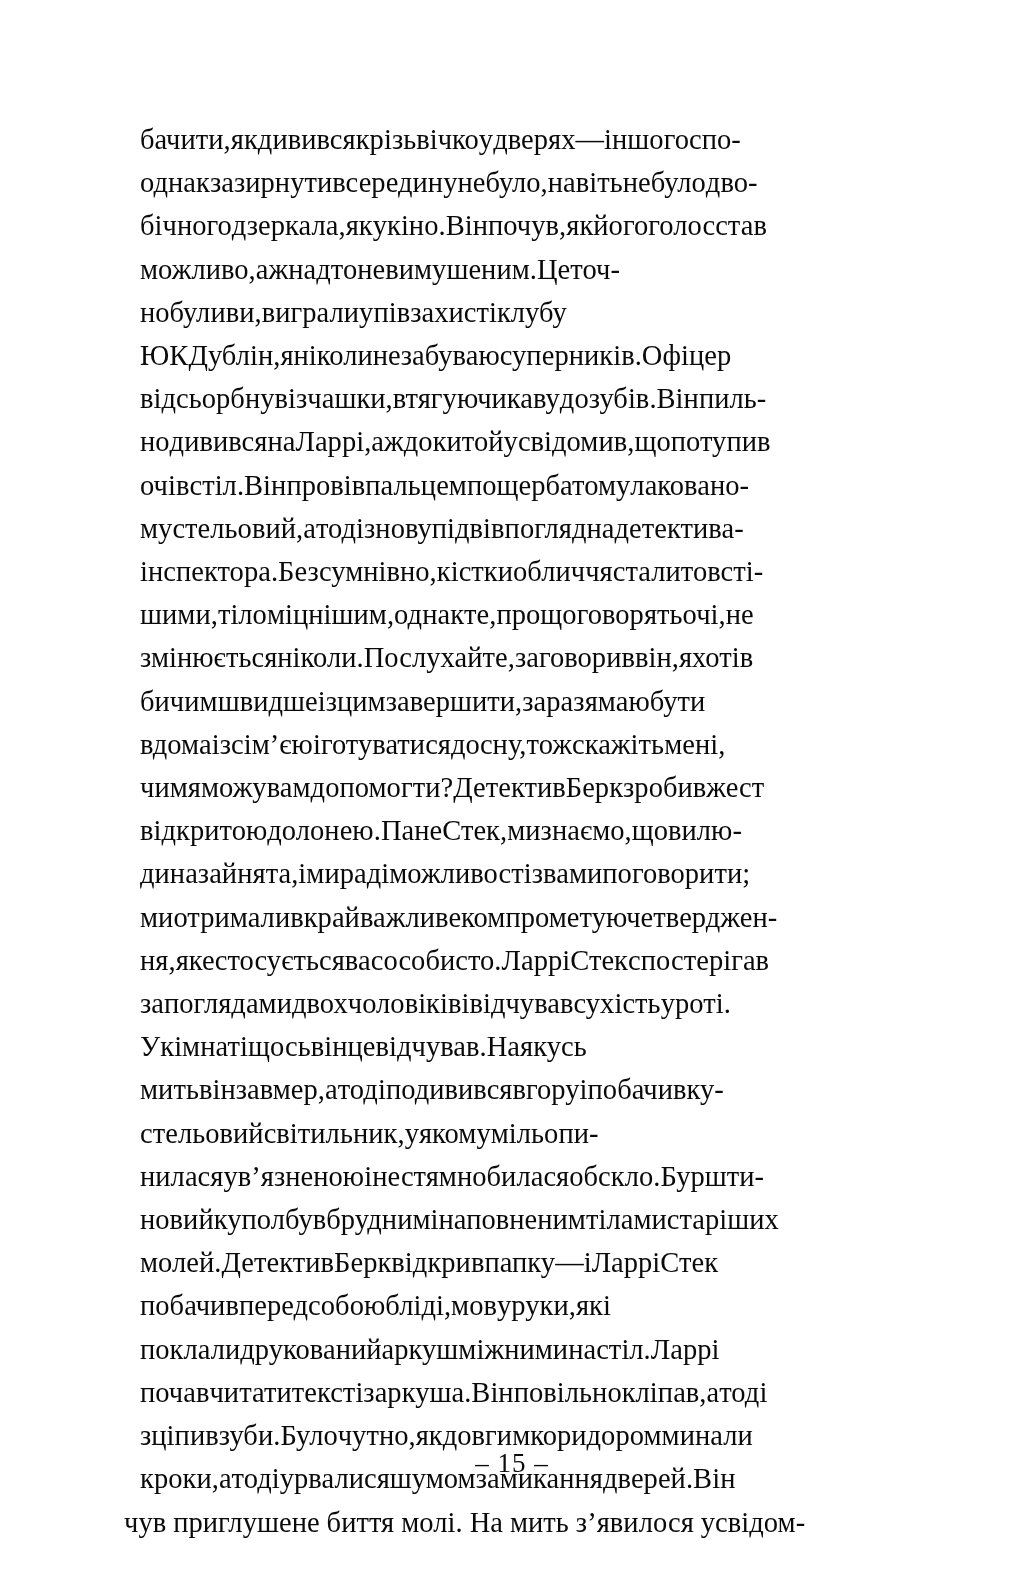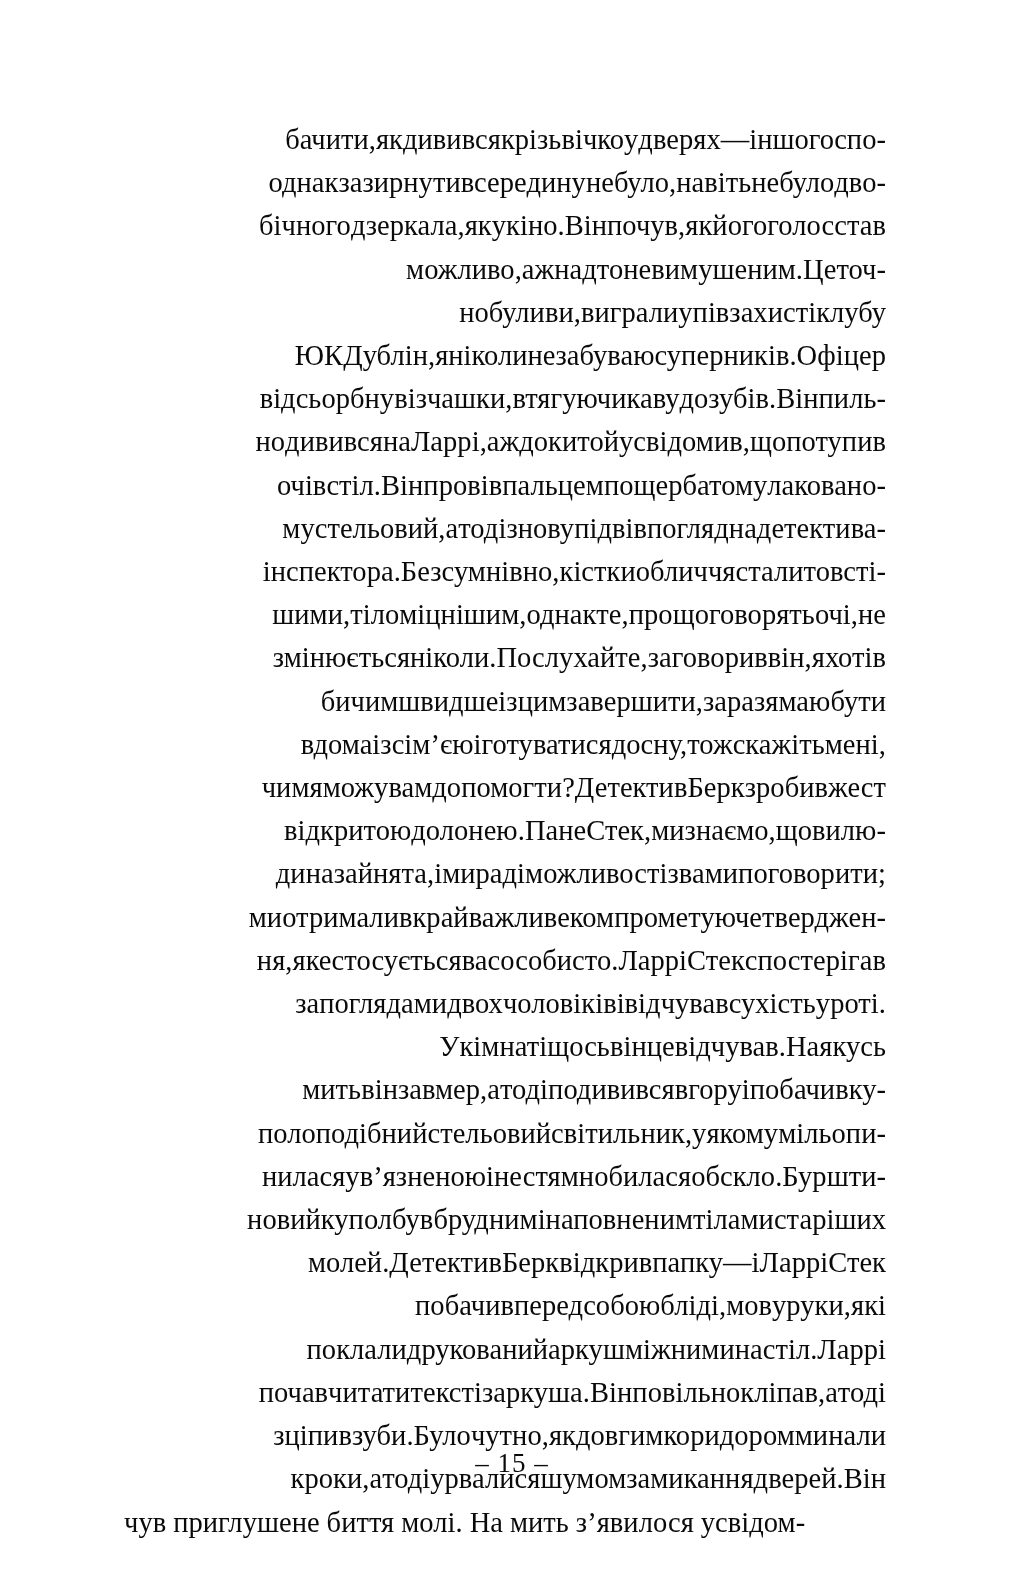--- a/index.html
+++ b/index.html
@@ -36,21 +36,21 @@
     margin: 0;
     text-indent: 0;
   }
   
   .line {
     display: block;
     white-space: nowrap;
   }
   .line.justified {
     display: flex;
-    justify-content: flex-end;
+    justify-content: flex-start;
     margin-left: 16px;
   }
   .line.justified > span {
     white-space: pre;
   }
   .line.last {
     display: block;
   }
   .folio {
     position: absolute;
@@ -310,21 +310,20 @@
           <span>завмер,</span>
           <span>а</span>
           <span>тоді</span>
           <span>подивився</span>
           <span>вгору</span>
           <span>і</span>
           <span>побачив</span>
           <span>ку-</span>
         </span>
         <span class="line justified">
-          <span>полоподібний</span>
           <span>стельовий</span>
           <span>світильник,</span>
           <span>у</span>
           <span>якому</span>
           <span>міль</span>
           <span>опи-</span>
         </span>
         <span class="line justified">
           <span>нилася</span>
           <span>ув’язненою</span>

